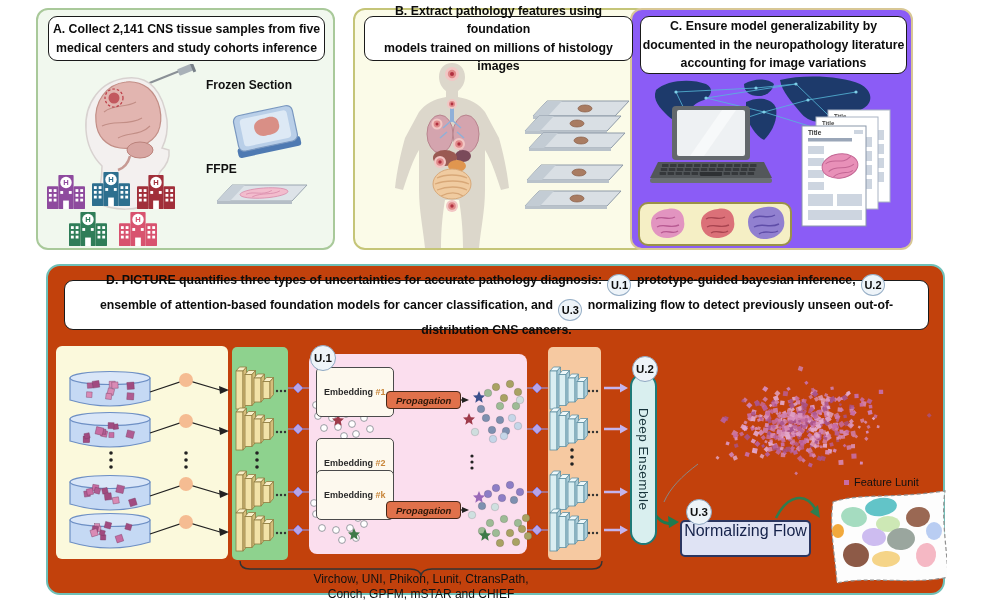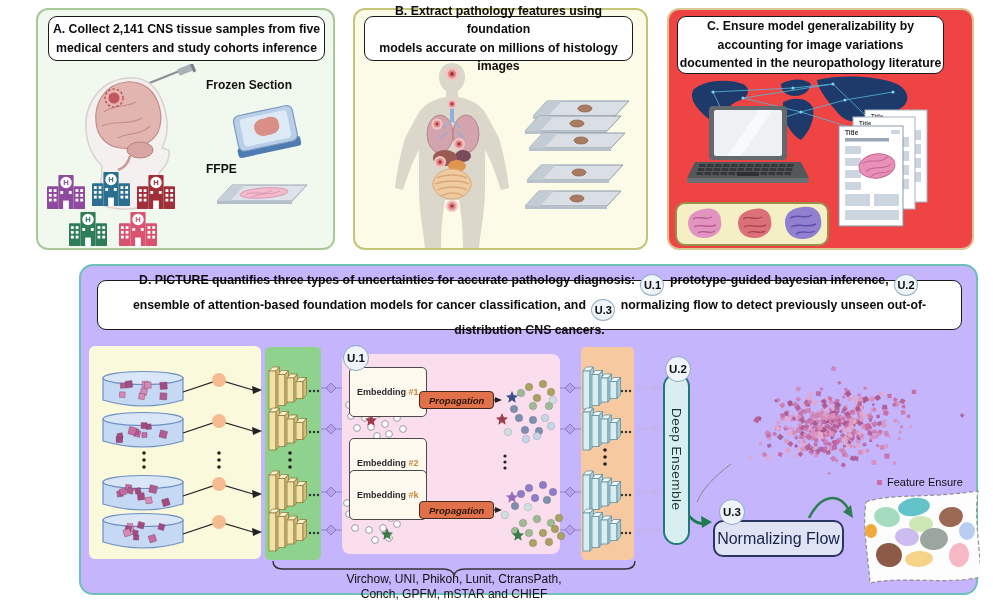--- a/index.html
+++ b/index.html
@@ -2,22 +2,22 @@
 <html><head>
 <meta charset="utf-8">
 <style>
   html,body{margin:0;padding:0;background:#fff;}
   .stage{position:relative;width:993px;height:600px;background:#fff;
          font-family:"Liberation Sans",sans-serif;overflow:hidden;color:#111;}
   .abs{position:absolute;}
   .panel{position:absolute;border-radius:12px;border:2px solid;box-sizing:border-box;}
   #panelA{left:36px;top:8px;width:299px;height:242px;background:#f1f8ee;border-color:#a9c99a;}
   #panelB{left:353px;top:8px;width:295px;height:242px;background:#fbfbe8;border-color:#c5c578;}
-  #panelC{left:667px;top:8px;width:307px;height:242px;background:#ef4444;border-color:#d8c795;}
-  #panelD{left:46px;top:264px;width:899px;height:331px;background:#c4b5fd;border-color:#6fc0b8;border-radius:14px;margin-left:33px;}
+  #panelC{left:630px;top:8px;width:283px;height:242px;background:#8b5cf6;border-color:#d8c795;}
+  #panelD{left:46px;top:264px;width:899px;height:331px;background:#c2410c;border-color:#6fc0b8;border-radius:14px;}
   .hdr{position:absolute;background:#fff;border:1.6px solid #1a1a1a;border-radius:9px;
        font-weight:bold;font-size:12.3px;line-height:1.5;text-align:center;color:#0c0c0c;
        display:flex;flex-direction:column;justify-content:center;box-sizing:border-box;z-index:6;}
   .lblA{position:absolute;font-size:12px;font-weight:600;z-index:6;}
   .bgbox{position:absolute;z-index:2;box-sizing:border-box;}
   .dlayer{position:absolute;left:0;top:0;z-index:4;pointer-events:none;}
   .ubadge{position:absolute;width:26px;height:26px;border-radius:50%;background:#eef4f9;
           border:1.5px solid #8fa8c2;display:flex;align-items:center;justify-content:center;
           font-weight:bold;font-size:11.5px;z-index:7;box-sizing:border-box;}
   .ibadge{display:inline-flex;align-items:center;justify-content:center;min-width:20px;height:20px;
@@ -26,21 +26,21 @@
   .emb{position:absolute;background:#fdf9ee;border:1.2px solid #4a4a4a;border-radius:5px;
        font-size:9px;font-weight:bold;color:#2a2a2a;padding:19px 7px;z-index:6;white-space:nowrap;}
   .emb .num{color:#c8863a;}
   .prop{position:absolute;background:#e0714b;border:1.3px solid #45291a;border-radius:4px;
         color:#2a1608;font-size:9.5px;font-weight:bold;padding:2.5px 9px;z-index:6;font-style:italic;}
   .capsule{position:absolute;left:582px;top:107px;width:27px;height:172px;background:#d9efef;
            border:2px solid #1e7a78;border-radius:15px;display:flex;align-items:center;
            justify-content:center;z-index:5;box-sizing:border-box;}
   .capsule span{writing-mode:vertical-rl;font-size:13.5px;color:#17333a;letter-spacing:.5px;}
   .nfbox{position:absolute;left:632px;top:254px;width:131px;height:37px;background:#dfe3f4;
-         border:2.5px solid #2b3660;border-radius:10px;display:flex;align-items:center;
+         border:2.5px solid #2b3660;border-radius:5px;display:flex;align-items:flex-start;
          justify-content:center;font-size:16px;color:#15224a;z-index:6;box-sizing:border-box;}
   .fslabel{position:absolute;left:796px;top:210px;font-size:11px;z-index:6;display:flex;align-items:center;gap:5px;}
   .fslabel .sq{width:5px;height:5px;background:#c96da5;display:inline-block;}
   .cap{position:absolute;font-size:12px;line-height:15px;text-align:center;z-index:6;}
   .hosp{position:absolute;z-index:5;}
 </style>
 </head>
 <body>
 
 <div class="stage">
@@ -217,21 +217,21 @@
             <rect x="16" y="19" width="3" height="3"></rect>
             <rect x="25" y="19" width="3" height="3"></rect>
           </g>
       </svg>
     </div>
   </section>
 
   <section class="panel" id="panelB">
     <div class="hdr" style="left:9px;top:6px;width:269px;height:45px;">
       <div>B. Extract pathology features using foundation</div>
-      <div>models accurate on millions of histology images</div>
+      <div>models trained on millions of histology images</div>
     </div>
 
     <svg class="abs" style="left:12px;top:50px;z-index:5" width="170" height="190" viewBox="0 0 170 190">
       <path d="M85,3 C93,3 98,9 98,17 C98,23 95,28 91,31 L91,37 C103,39 112,44 118,52 L132,78 C136,92 140,110 142,128 L134,130 C128,112 124,100 118,90 L118,130 C118,150 114,168 112,188 L96,188 C96,168 94,152 92,140 L78,140 C76,152 74,168 74,188 L58,188 C56,168 52,150 52,130 L52,90 C46,100 42,112 36,130 L28,128 C30,110 34,92 38,78 L52,52 C58,44 67,39 79,37 L79,31 C75,28 72,23 72,17 C72,9 77,3 85,3 Z" fill="#dcd7cb"></path>
       <rect x="83" y="42" width="4" height="20" rx="2" fill="#8fb0d8"></rect>
       <ellipse cx="73" cy="74" rx="13" ry="19" fill="#d4a4ae" stroke="#b8848e" stroke-width="1"></ellipse>
       <ellipse cx="99" cy="74" rx="13" ry="19" fill="#d4a4ae" stroke="#b8848e" stroke-width="1"></ellipse>
       <path d="M85,60 L76,68 M85,60 L94,68 M80,72 L73,78 M90,72 L97,78" stroke="#8fb0d8" stroke-width="1.5" fill="none"></path>
       <ellipse cx="96" cy="96" rx="8" ry="6" fill="#7a4a5a"></ellipse>
       <ellipse cx="78" cy="98" rx="12" ry="8" fill="#9a5a52"></ellipse>
@@ -285,22 +285,22 @@
       <use href="#slideB" x="2" y="17"></use>
       <use href="#slideB" x="6" y="34"></use>
       <use href="#slideB" x="4" y="66"></use>
       <use href="#slideB" x="2" y="92"></use>
     </svg>
   </section>
 
   <section class="panel" id="panelC">
     <div class="hdr" style="left:8px;top:6px;width:267px;height:58px;">
       <div>C. Ensure model generalizability by</div>
+      <div>documented in the neuropathology literature</div>
       <div>accounting for image variations</div>
-      <div>documented in the neuropathology literature</div>
     </div>
 
     <svg class="abs" style="left:14px;top:62px;z-index:4" width="250" height="95" viewBox="0 0 250 95">
       <g fill="#1d3a6b">
         <path d="M10,18 C20,8 45,6 60,12 C68,16 66,24 58,28 C50,30 44,36 40,44 C36,50 28,50 22,44 C14,36 6,28 10,18 Z"></path>
         <path d="M48,52 C56,48 64,52 64,62 C62,74 56,84 50,86 C44,84 42,72 44,62 Z"></path>
         <path d="M98,12 C108,6 122,6 128,12 C126,20 120,24 112,24 C104,24 98,20 98,12 Z"></path>
         <path d="M100,30 C112,24 126,26 130,36 C132,48 126,60 118,68 C110,64 102,52 100,42 Z"></path>
         <path d="M134,8 C158,2 196,4 214,12 C226,18 228,30 218,36 C206,44 192,42 180,48 C170,52 160,48 154,40 C146,30 136,20 134,8 Z"></path>
         <path d="M196,62 C206,56 220,58 224,66 C222,74 212,78 204,76 C196,72 194,68 196,62 Z"></path>
@@ -1260,21 +1260,21 @@
     <div class="capsule">
       <span>Deep Ensemble</span>
     </div>
 
     <div class="nfbox">
       <span>Normalizing Flow</span>
     </div>
 
     <div class="fslabel">
       <span class="sq"></span>
-      <span>Feature Ensure</span>
+      <span>Feature Lunit</span>
     </div>
 
     <div class="cap" style="left:12px;top:295px;width:180px;">
     </div>
     <div class="cap" style="left:195px;top:306px;width:356px;">
       <div>Virchow, UNI, Phikon, Lunit, CtransPath,</div>
       <div>Conch, GPFM, mSTAR and CHIEF</div>
     </div>
   </section>
 </div>

